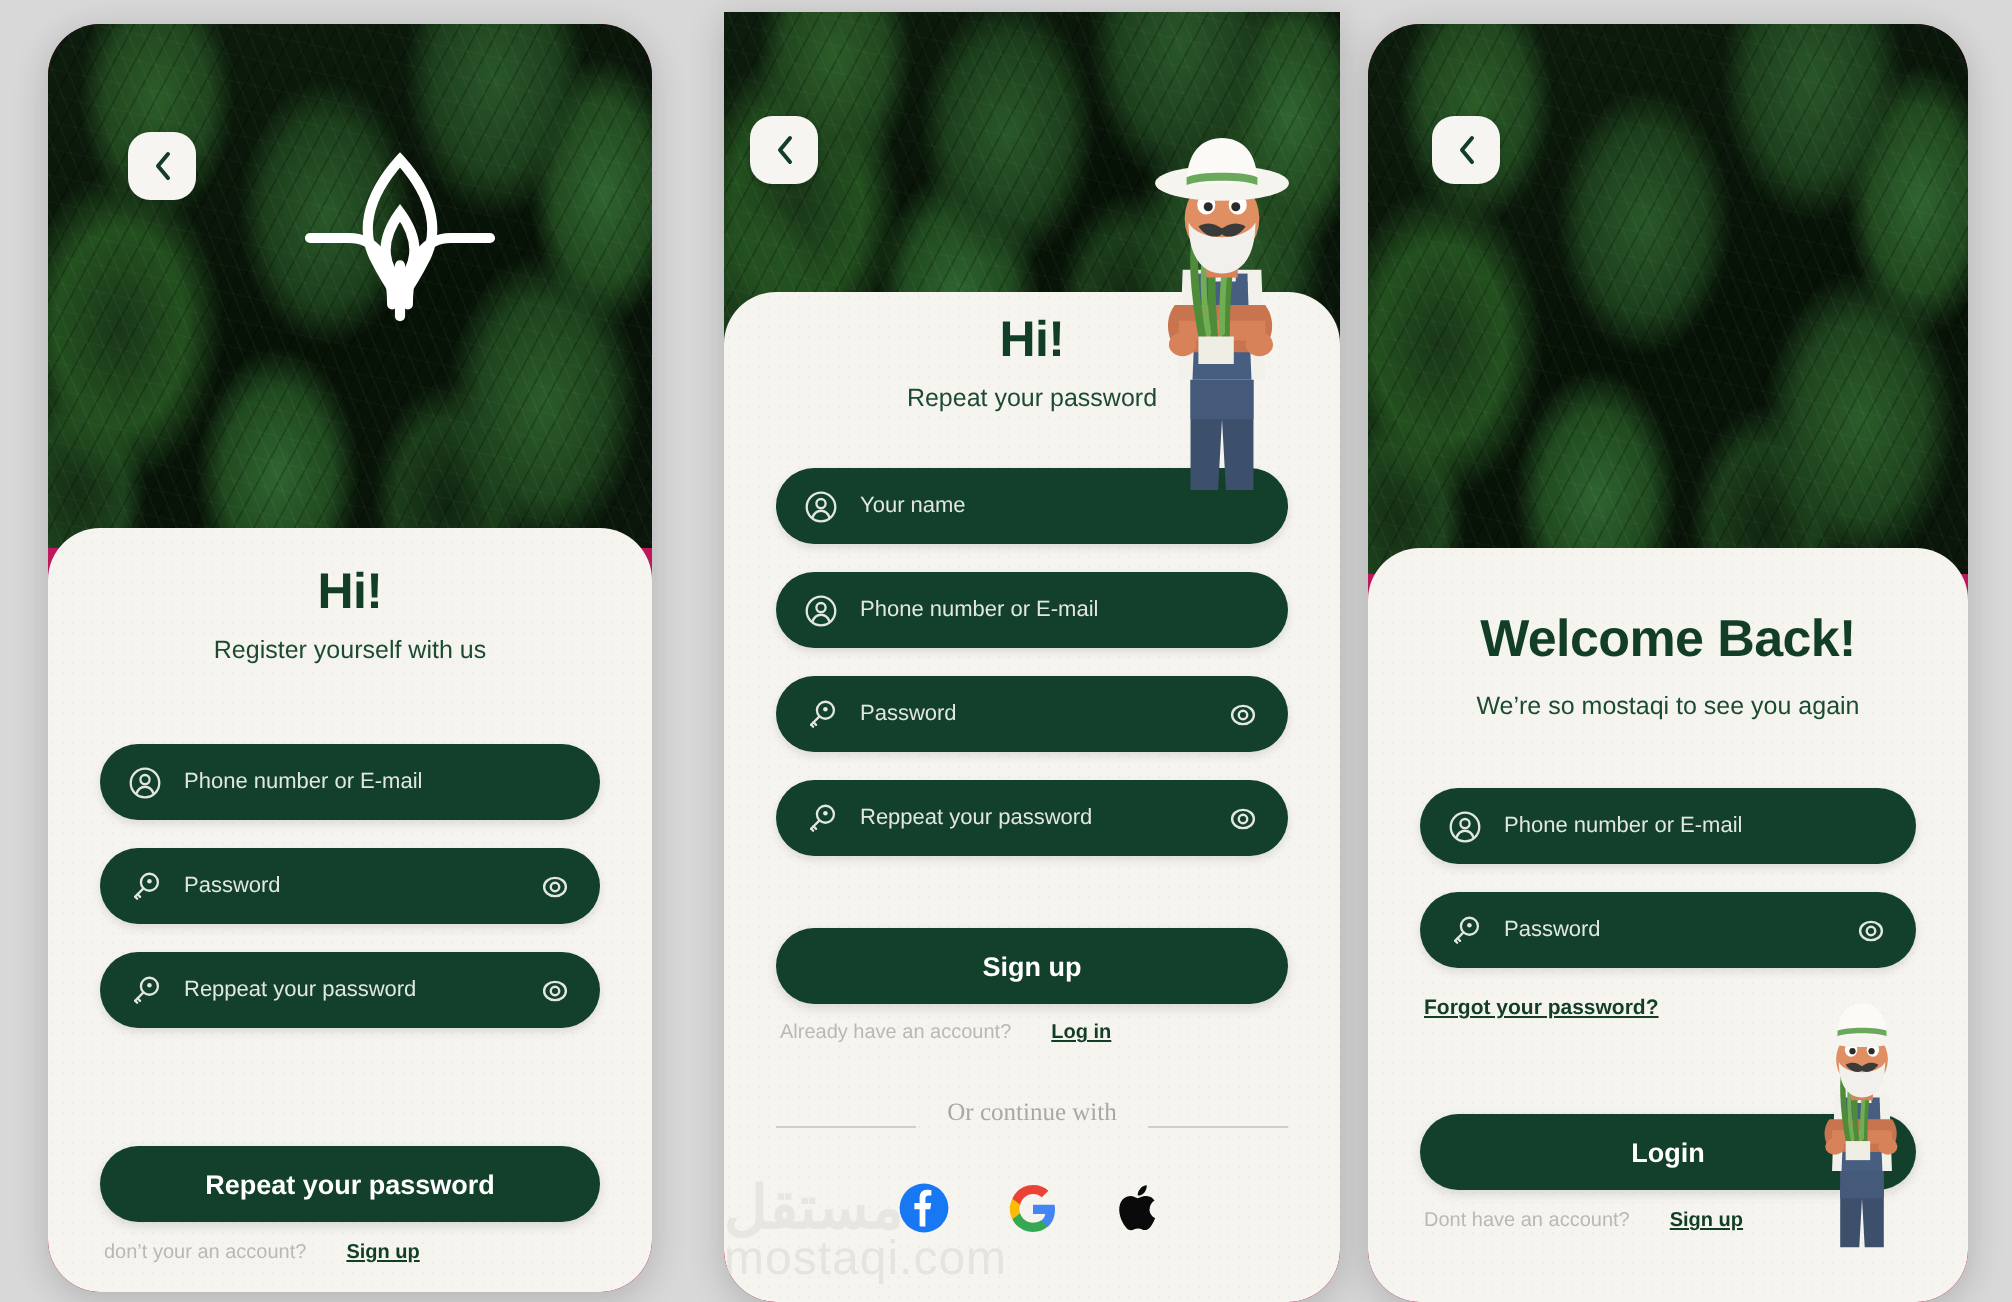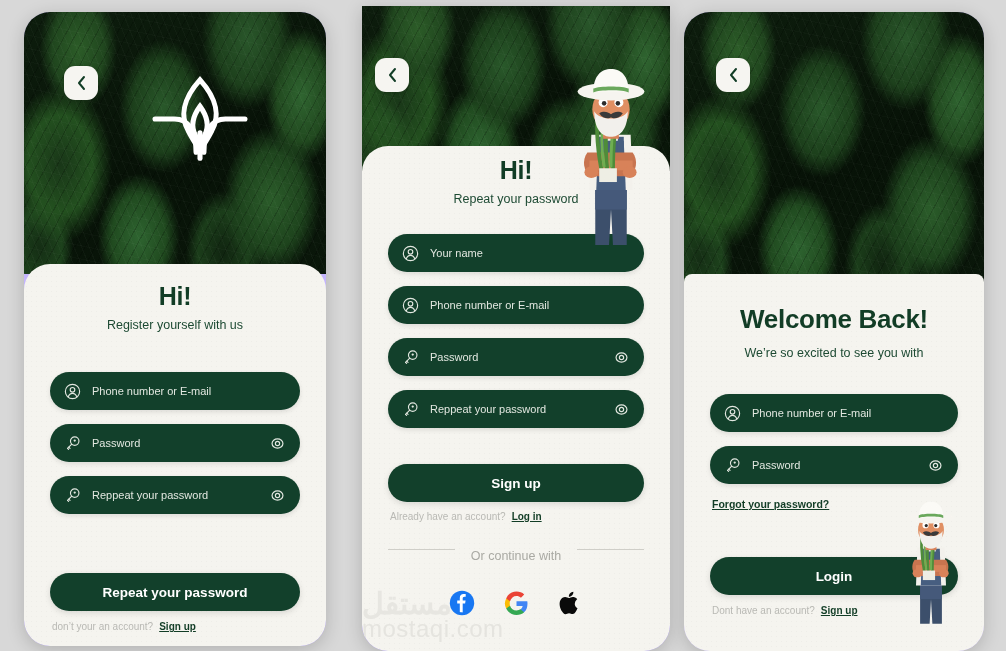--- a/index.html
+++ b/index.html
@@ -17,21 +17,21 @@
     width: 1006px;
     height: 651px;
     background: #d8d8d8;
   }
 
   
   .phone {
     position: absolute;
     overflow: hidden;
     border-radius: 26px;
-    background: #c4b5fd;
+    background: #be185d;
     box-shadow: 0 4px 18px rgba(0,0,0,0.18);
   }
   #phone-1 { left: 24px;  top: 12px;  width: 302px; height: 634px; }
   #phone-2 { left: 362px; top: 6px;   width: 308px; height: 645px; border-radius: 0 0 26px 26px; }
   #phone-3 { left: 684px; top: 12px;  width: 300px; height: 639px; }
 
   
   .hero {
     position: absolute;
     left: 0; right: 0; top: 0;
@@ -94,21 +94,21 @@
   .card::before {
     content: "";
     position: absolute; inset: 0;
     border-radius: 26px;
     background-image: radial-gradient(rgba(0,0,0,0.028) 0.6px, rgba(0,0,0,0) 0.7px);
     background-size: 5px 5px;
     pointer-events: none;
   }
   #card-1 { top: 252px; border-radius: 26px; }
   #card-2 { top: 140px; border-radius: 26px 26px 26px 26px; }
-  #card-3 { top: 262px; border-radius: 8px; }
+  #card-3 { top: 262px; border-radius: 26px; }
 
   
   .headline {
     text-align: center;
     color: #123d26;
     font-weight: bold;
     letter-spacing: -0.3px;
     position: relative; z-index: 2;
   }
   .h-hi       { font-size: 25px; }
@@ -166,36 +166,37 @@
     display: flex; align-items: flex-start; gap: 6px;
     font-size: 10px;
     position: relative; z-index: 2;
   }
   .foot-muted { color: #b9b9b4; }
   .foot-link {
     color: #123d26;
     font-weight: bold;
     text-decoration: underline;
     cursor: pointer;
+    margin-left: 14px;
   }
 
   .forgot {
     font-size: 10.5px;
     color: #123d26;
     font-weight: bold;
     text-decoration: underline;
     cursor: pointer;
     position: relative; z-index: 2;
     display: inline-block;
   }
 
   
   .divider {
-    display: flex; align-items: flex-start; gap: 16px;
-    position: relative; z-index: 2;
+    display: flex; align-items: flex-end; gap: 16px;
+    position: relative; z-index: 2; font-family: Liberation Serif, serif;
   }
   .divider .line { flex: 1 1 auto; height: 1px; background: #cfcec8; }
   .divider .dtext { color: #a9a9a3; font-size: 12.5px; white-space: nowrap; }
 
   
   .social-row {
     display: flex; align-items: center; justify-content: center; gap: 28px;
     position: relative; z-index: 3;
   }
   .social-btn {
@@ -477,21 +478,21 @@
     <div class="hero" id="hero-3"></div>
 
     <div class="back-btn" id="back-3" style="left:32px; top:46px">
       <svg width="13" height="16" viewBox="0 0 13 16" fill="none" stroke="#123d26" stroke-width="2" stroke-linecap="round" stroke-linejoin="round">
         <path d="M9 2 L4 8 L9 14"></path>
       </svg>
     </div>
 
     <div class="card" id="card-3">
       <div class="headline h-welcome" style="margin-top:30px">Welcome Back!</div>
-      <div class="subtitle" style="margin-top:11px">We’re so excited to see you with</div>
+      <div class="subtitle" style="margin-top:11px">We’re so mostaqi to see you again</div>
 
       <div class="field" style="margin-top:34px">
         <span class="lead-icon">
           <svg width="17" height="17" viewBox="0 0 20 20" fill="none" stroke="#e2e7e0" stroke-width="1.35">
             <circle cx="10" cy="10" r="8.4"></circle>
               <circle cx="10" cy="8" r="2.7"></circle>
             <path d="M5 16.2 C6 13.3 8.2 12.2 10 12.2 C11.8 12.2 14 13.3 15 16.2" stroke-linecap="round"></path>
           </svg>
         </span>
         <span class="ph">Phone number or E-mail</span>

